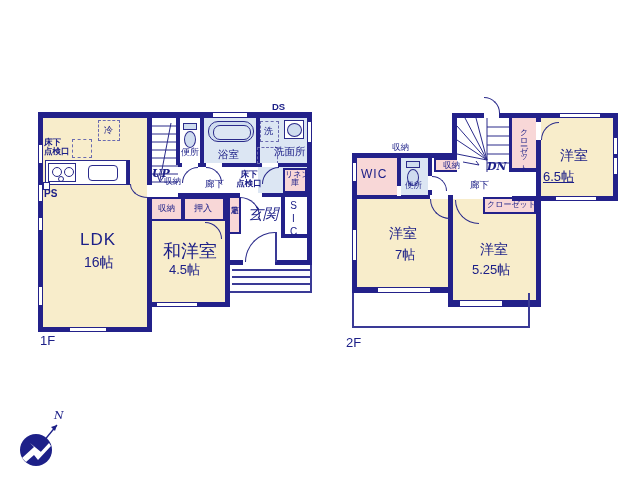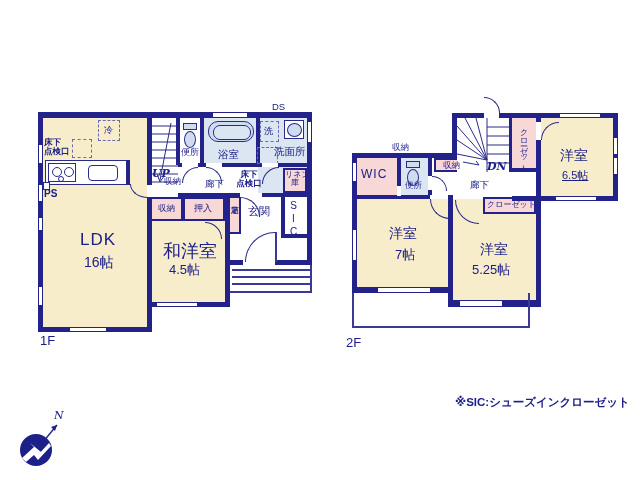--- a/index.html
+++ b/index.html
@@ -131,41 +131,41 @@
     <div class="arc tl" style="left:245px;top:232px;width:30px;height:30px;"></div>
     <i class="thin" style="left:275px;top:232px;width:1.5px;height:30px;"></i>
     <div class="arc tr" style="left:205px;top:222px;width:17px;height:17px;"></div>
 
     <i class="thin" style="left:232px;top:269px;width:78px;height:1.5px;"></i>
     <i class="thin" style="left:232px;top:276px;width:78px;height:1.5px;"></i>
     <i class="thin" style="left:232px;top:283px;width:78px;height:1.5px;"></i>
     <i class="thin" style="left:230px;top:291px;width:82px;height:2px;"></i>
     <i class="thin" style="left:310px;top:265px;width:1.5px;height:28px;"></i>
 
-    <div class="lbl" style="left:272px;top:102px;font-size:9.5px;font-weight:400;">DS</div>
+    <div class="lbl" style="left:272px;top:102px;font-size:9.5px;font-weight:700;">DS</div>
     <div class="lbl" style="left:80px;top:231px;font-size:17px;letter-spacing:1px;">LDK</div>
     <div class="lbl" style="left:84px;top:255px;font-size:14px;">16帖</div>
     <div class="lbl ital" style="left:152px;top:168px;font-size:11px;font-weight:700;">UP</div>
     <div class="lbl" style="left:164px;top:177px;font-size:8.5px;">収納</div>
     <div class="lbl" style="left:181px;top:148px;font-size:9px;">便所</div>
     <div class="lbl" style="left:218px;top:149px;font-size:10.5px;">浴室</div>
     <div class="lbl" style="left:274px;top:146px;font-size:10.5px;">洗面所</div>
     <div class="lbl" style="left:205px;top:179px;font-size:9.5px;">廊下</div>
     <div class="lbl" style="left:233px;top:170px;font-size:8.5px;font-weight:600;text-align:center;width:32px;">
       <div>床下</div>
         <div>点検口</div>
     </div>
     <div class="lbl" style="left:285px;top:171px;font-size:8px;text-align:center;width:20px;">
       <div>リネン</div>
         <div>庫</div>
     </div>
     <div class="lbl" style="left:158px;top:204px;font-size:8.5px;">収納</div>
     <div class="lbl" style="left:194px;top:204px;font-size:9px;">押入</div>
     <div class="vlbl" style="left:230px;top:200px;font-size:8px;height:32px;">下足箱</div>
-    <div class="lbl" style="left:248px;top:206px;font-size:11px;">玄関</div>
+    <div class="lbl" style="left:248px;top:206px;font-size:15px;font-style:italic;">玄関</div>
     <div class="vlbl" style="left:288px;top:200px;font-size:10px;height:38px;letter-spacing:2px;">SIC</div>
     <div class="lbl" style="left:163px;top:242px;font-size:18px;">和洋室</div>
     <div class="lbl" style="left:169px;top:263px;font-size:13px;">4.5帖</div>
     <div class="lbl" style="left:40px;top:334px;font-size:13px;">1F</div>
   </div>
 
   <div>
 
     <div class="rm" style="left:352px;top:157px;width:48px;height:40px;background:#f8d7d7;"></div>
     <div class="rm blue" style="left:400px;top:157px;width:30px;height:40px;"></div>
@@ -239,31 +239,30 @@
     <i class="thin" style="left:528px;top:293px;width:2px;height:35px;"></i>
 
     <div class="lbl" style="left:392px;top:143px;font-size:8.5px;">収納</div>
     <div class="lbl" style="left:361px;top:168px;font-size:12px;letter-spacing:1px;">WIC</div>
     <div class="lbl" style="left:405px;top:181px;font-size:8.5px;">便所</div>
     <div class="lbl" style="left:443px;top:161px;font-size:8.5px;">収納</div>
     <div class="lbl ital" style="left:487px;top:161px;font-size:11px;font-weight:700;">DN</div>
     <div class="lbl" style="left:470px;top:180px;font-size:9.5px;">廊下</div>
     <div class="vlbl" style="left:519px;top:123px;font-size:8px;height:46px;">クローゼット</div>
     <div class="lbl" style="left:560px;top:148px;font-size:14px;">洋室</div>
-    <div class="lbl" style="left:562px;top:170px;font-size:11px;text-decoration:underline;">6.5帖</div>
+    <div class="lbl" style="left:543px;top:170px;font-size:13px;text-decoration:underline;">6.5帖</div>
     <div class="lbl" style="left:487px;top:201px;font-size:8px;">クローゼット</div>
     <div class="lbl" style="left:389px;top:226px;font-size:14px;">洋室</div>
     <div class="lbl" style="left:395px;top:248px;font-size:13px;">7帖</div>
     <div class="lbl" style="left:480px;top:242px;font-size:14px;">洋室</div>
     <div class="lbl" style="left:472px;top:263px;font-size:13px;">5.25帖</div>
     <div class="lbl" style="left:346px;top:336px;font-size:13px;">2F</div>
   </div>
 
 
-  <div class="lbl" style="left:455px;top:396px;font-size:11.5px;font-weight:600;">※SIC:シューズインクローゼット</div>
 
   <div style="position:absolute;left:10px;top:408px;width:60px;height:64px;">
     <svg width="60" height="64" viewBox="0 0 60 64">
       <line x1="28" y1="40" x2="47" y2="17" stroke="#1d2088" stroke-width="1.3"></line>
       <polygon points="47,17 41,19 45,23" fill="#1d2088"></polygon>
       <circle cx="26" cy="42" r="16" fill="#1d2088"></circle>
       <polygon points="12,50 24,39 20,35 31,44 27,48 39,35 41,38 28,52 24,47 16,54" fill="#ffffff"></polygon>
     </svg>
     <div class="lbl ital" style="left:44px;top:2px;font-size:11px;">N</div>
   </div>

